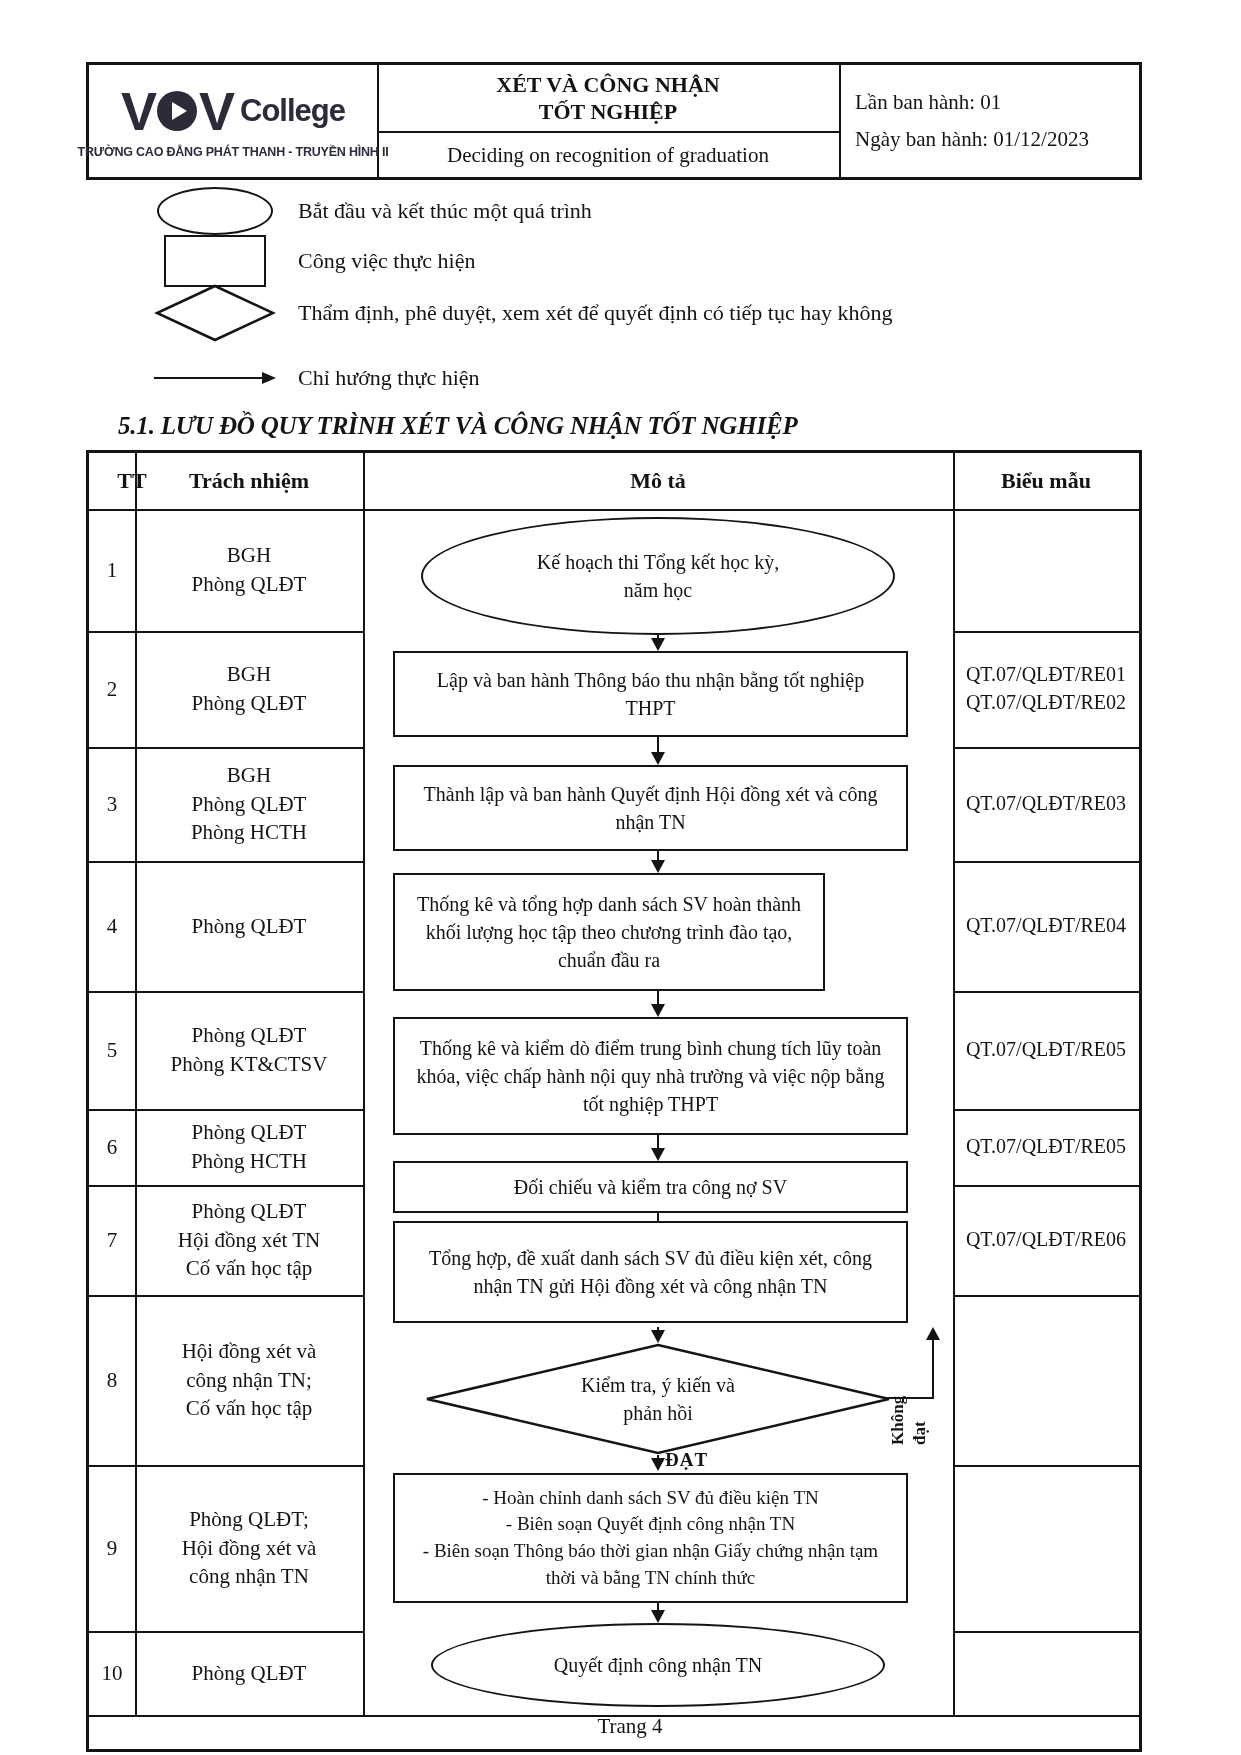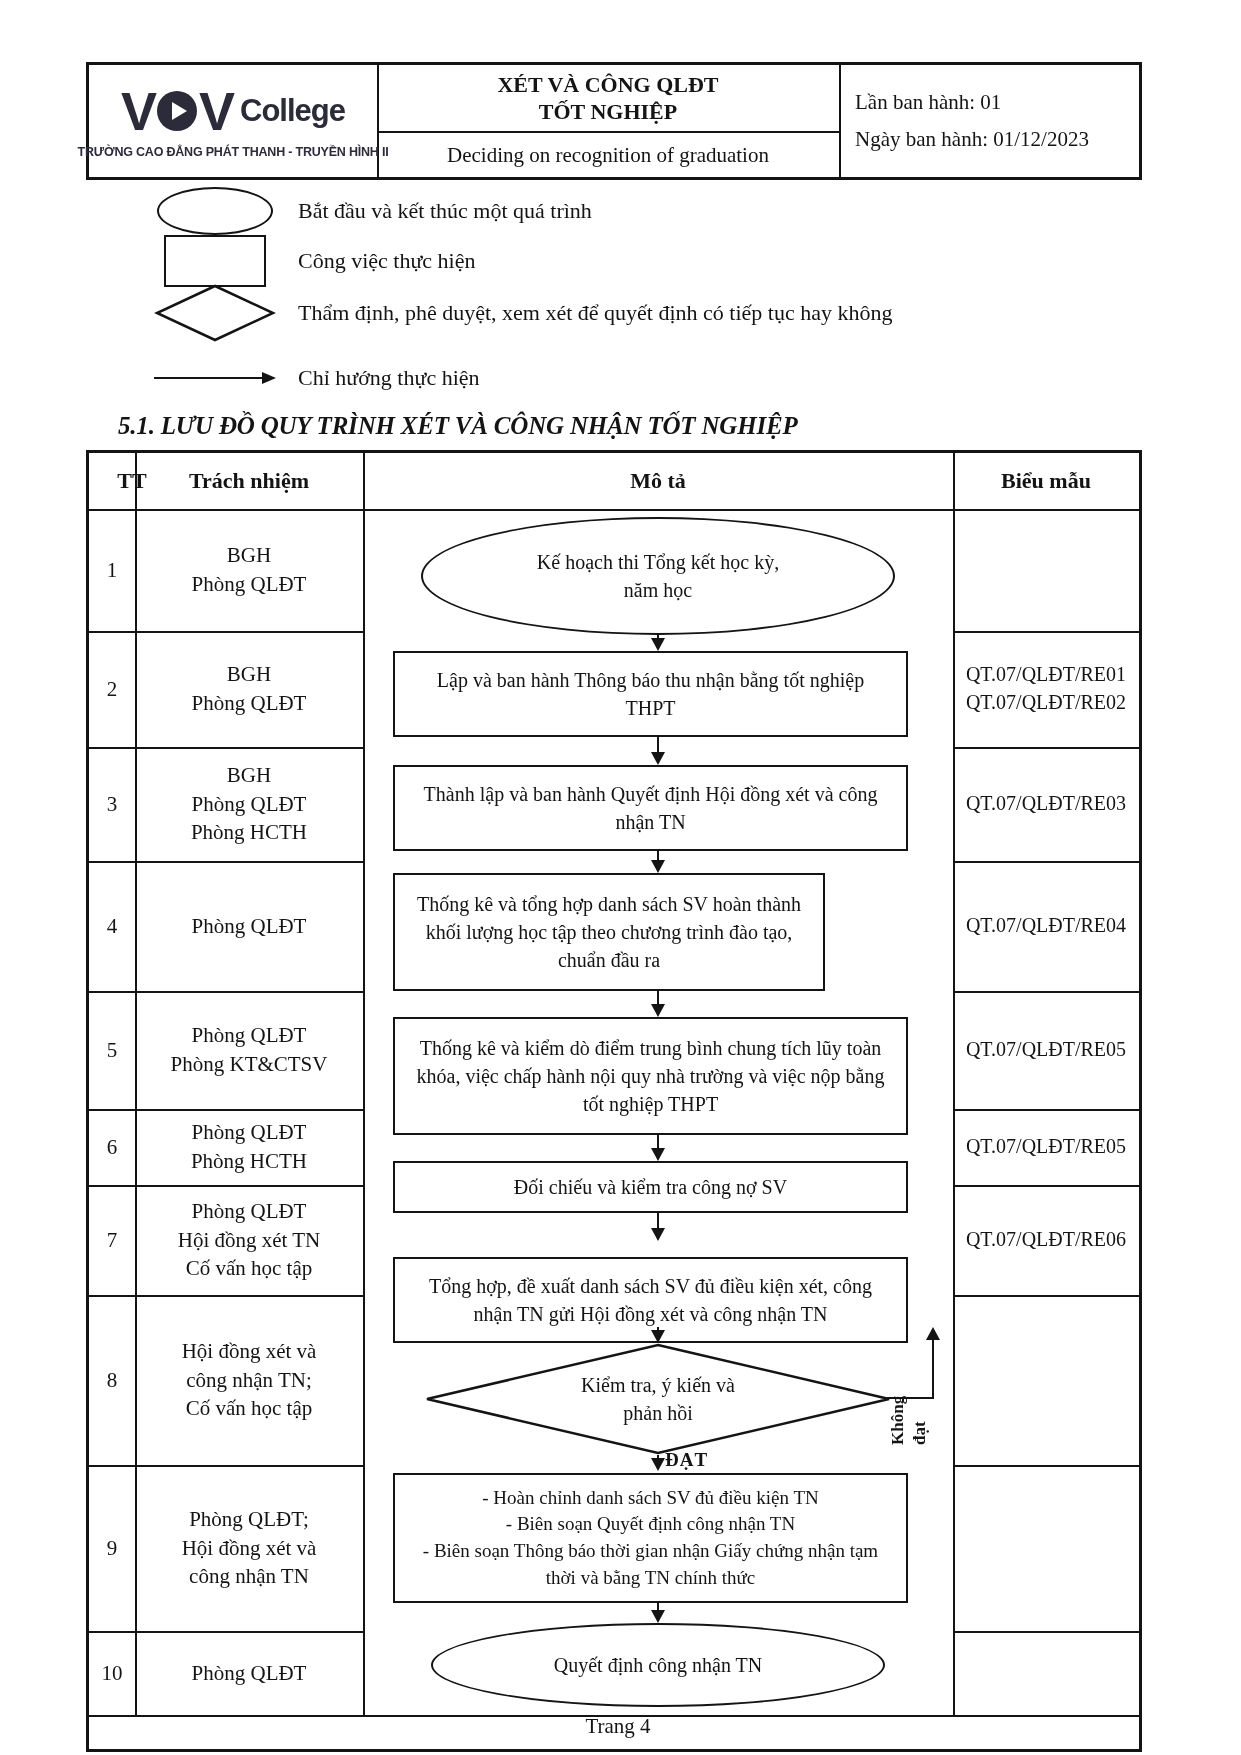--- a/index.html
+++ b/index.html
@@ -59,21 +59,21 @@
   .flow-diamond .dtext{position:absolute;left:0;top:0;right:0;bottom:0;display:flex;align-items:center;justify-content:center;
                        text-align:center;font-size:20px;line-height:1.4;}
   .fl-line{position:absolute;width:2px;background:#141414;}
   .fl-head-down{position:absolute;width:0;height:0;border-left:7px solid transparent;border-right:7px solid transparent;
                 border-top:13px solid #141414;}
   .fl-head-up{position:absolute;width:0;height:0;border-left:7px solid transparent;border-right:7px solid transparent;
               border-bottom:13px solid #141414;}
   .fail-label{position:absolute;display:flex;gap:3px;}
   .fail-label span{writing-mode:vertical-rl;transform:rotate(180deg);font-size:17px;font-weight:700;line-height:1.1;}
   .pass-label{position:absolute;font-size:19px;font-weight:600;letter-spacing:1px;}
-  .footer-cell{position:absolute;left:4px;width:1050px;top:1262px;height:23px;font-size:21px;}
+  .footer-cell{position:absolute;left:16px;width:1050px;top:1262px;height:23px;font-size:21px;}
 </style>
 </head>
 <body>
 
 <div class="page">
 
   <div class="abs hdr">
     <div class="vline" style="left:288px;"></div>
     <div class="vline" style="left:750px;"></div>
     <div class="hline" style="left:288px;width:462px;top:66px;"></div>
@@ -85,21 +85,21 @@
             <span class="vov-o">
               <span class="tri"></span>
             </span>
             <span>V</span>
           </span>
         <span class="vov-college">College</span>
       </div>
       <div class="vov-tagline">TRƯỜNG CAO ĐẲNG PHÁT THANH - TRUYỀN HÌNH II</div>
     </div>
 
-    <div class="abs title-vi center pre">XÉT VÀ CÔNG QLĐT
+    <div class="abs title-vi center pre">XÉT VÀ CÔNG NHẬN
 TỐT NGHIỆP</div>
     <div class="abs title-en center">Deciding on recognition of graduation</div>
 
     <div class="abs version-cell">
       <div>Lần ban hành: 01</div>
       <div>Ngày ban hành: 01/12/2023</div>
     </div>
   </div>
 
   <div class="abs legend-row" style="top:186px;height:50px;">
@@ -226,21 +226,21 @@
     <div class="fl-head-down" style="left:562px;top:551px;"></div>
 
     <div class="flow-rect" style="left:304px;top:564px;width:515px;height:118px;">Thống kê và kiểm dò điểm trung bình chung tích lũy toàn khóa, việc chấp hành nội quy nhà trường và việc nộp bằng tốt nghiệp THPT</div>
     <div class="fl-line" style="left:568px;top:682px;height:15px;"></div>
     <div class="fl-head-down" style="left:562px;top:695px;"></div>
 
     <div class="flow-rect" style="left:304px;top:708px;width:515px;height:52px;">Đối chiếu và kiểm tra công nợ SV</div>
     <div class="fl-line" style="left:568px;top:760px;height:17px;"></div>
     <div class="fl-head-down" style="left:562px;top:775px;"></div>
 
-    <div class="flow-rect" style="left:304px;top:804px;width:515px;height:86px;text-align:center;">Tổng hợp, đề xuất danh sách SV đủ điều kiện xét, công nhận TN gửi Hội đồng xét và công nhận TN</div>
+    <div class="flow-rect" style="left:304px;top:768px;width:515px;height:102px;text-align:center;">Tổng hợp, đề xuất danh sách SV đủ điều kiện xét, công nhận TN gửi Hội đồng xét và công nhận TN</div>
     <div class="fl-line" style="left:568px;top:874px;height:6px;"></div>
     <div class="fl-head-down" style="left:562px;top:877px;"></div>
 
     <div class="flow-diamond" style="left:334px;top:890px;width:470px;height:112px;">
       <svg width="470" height="112" viewBox="0 0 470 112">
           <polygon points="235,2 466,56 235,110 4,56" fill="#ffffff" stroke="#141414" stroke-width="2.5"></polygon>
         </svg>
       <div class="dtext pre">Kiểm tra, ý kiến và
 phản hồi</div>
     </div>

